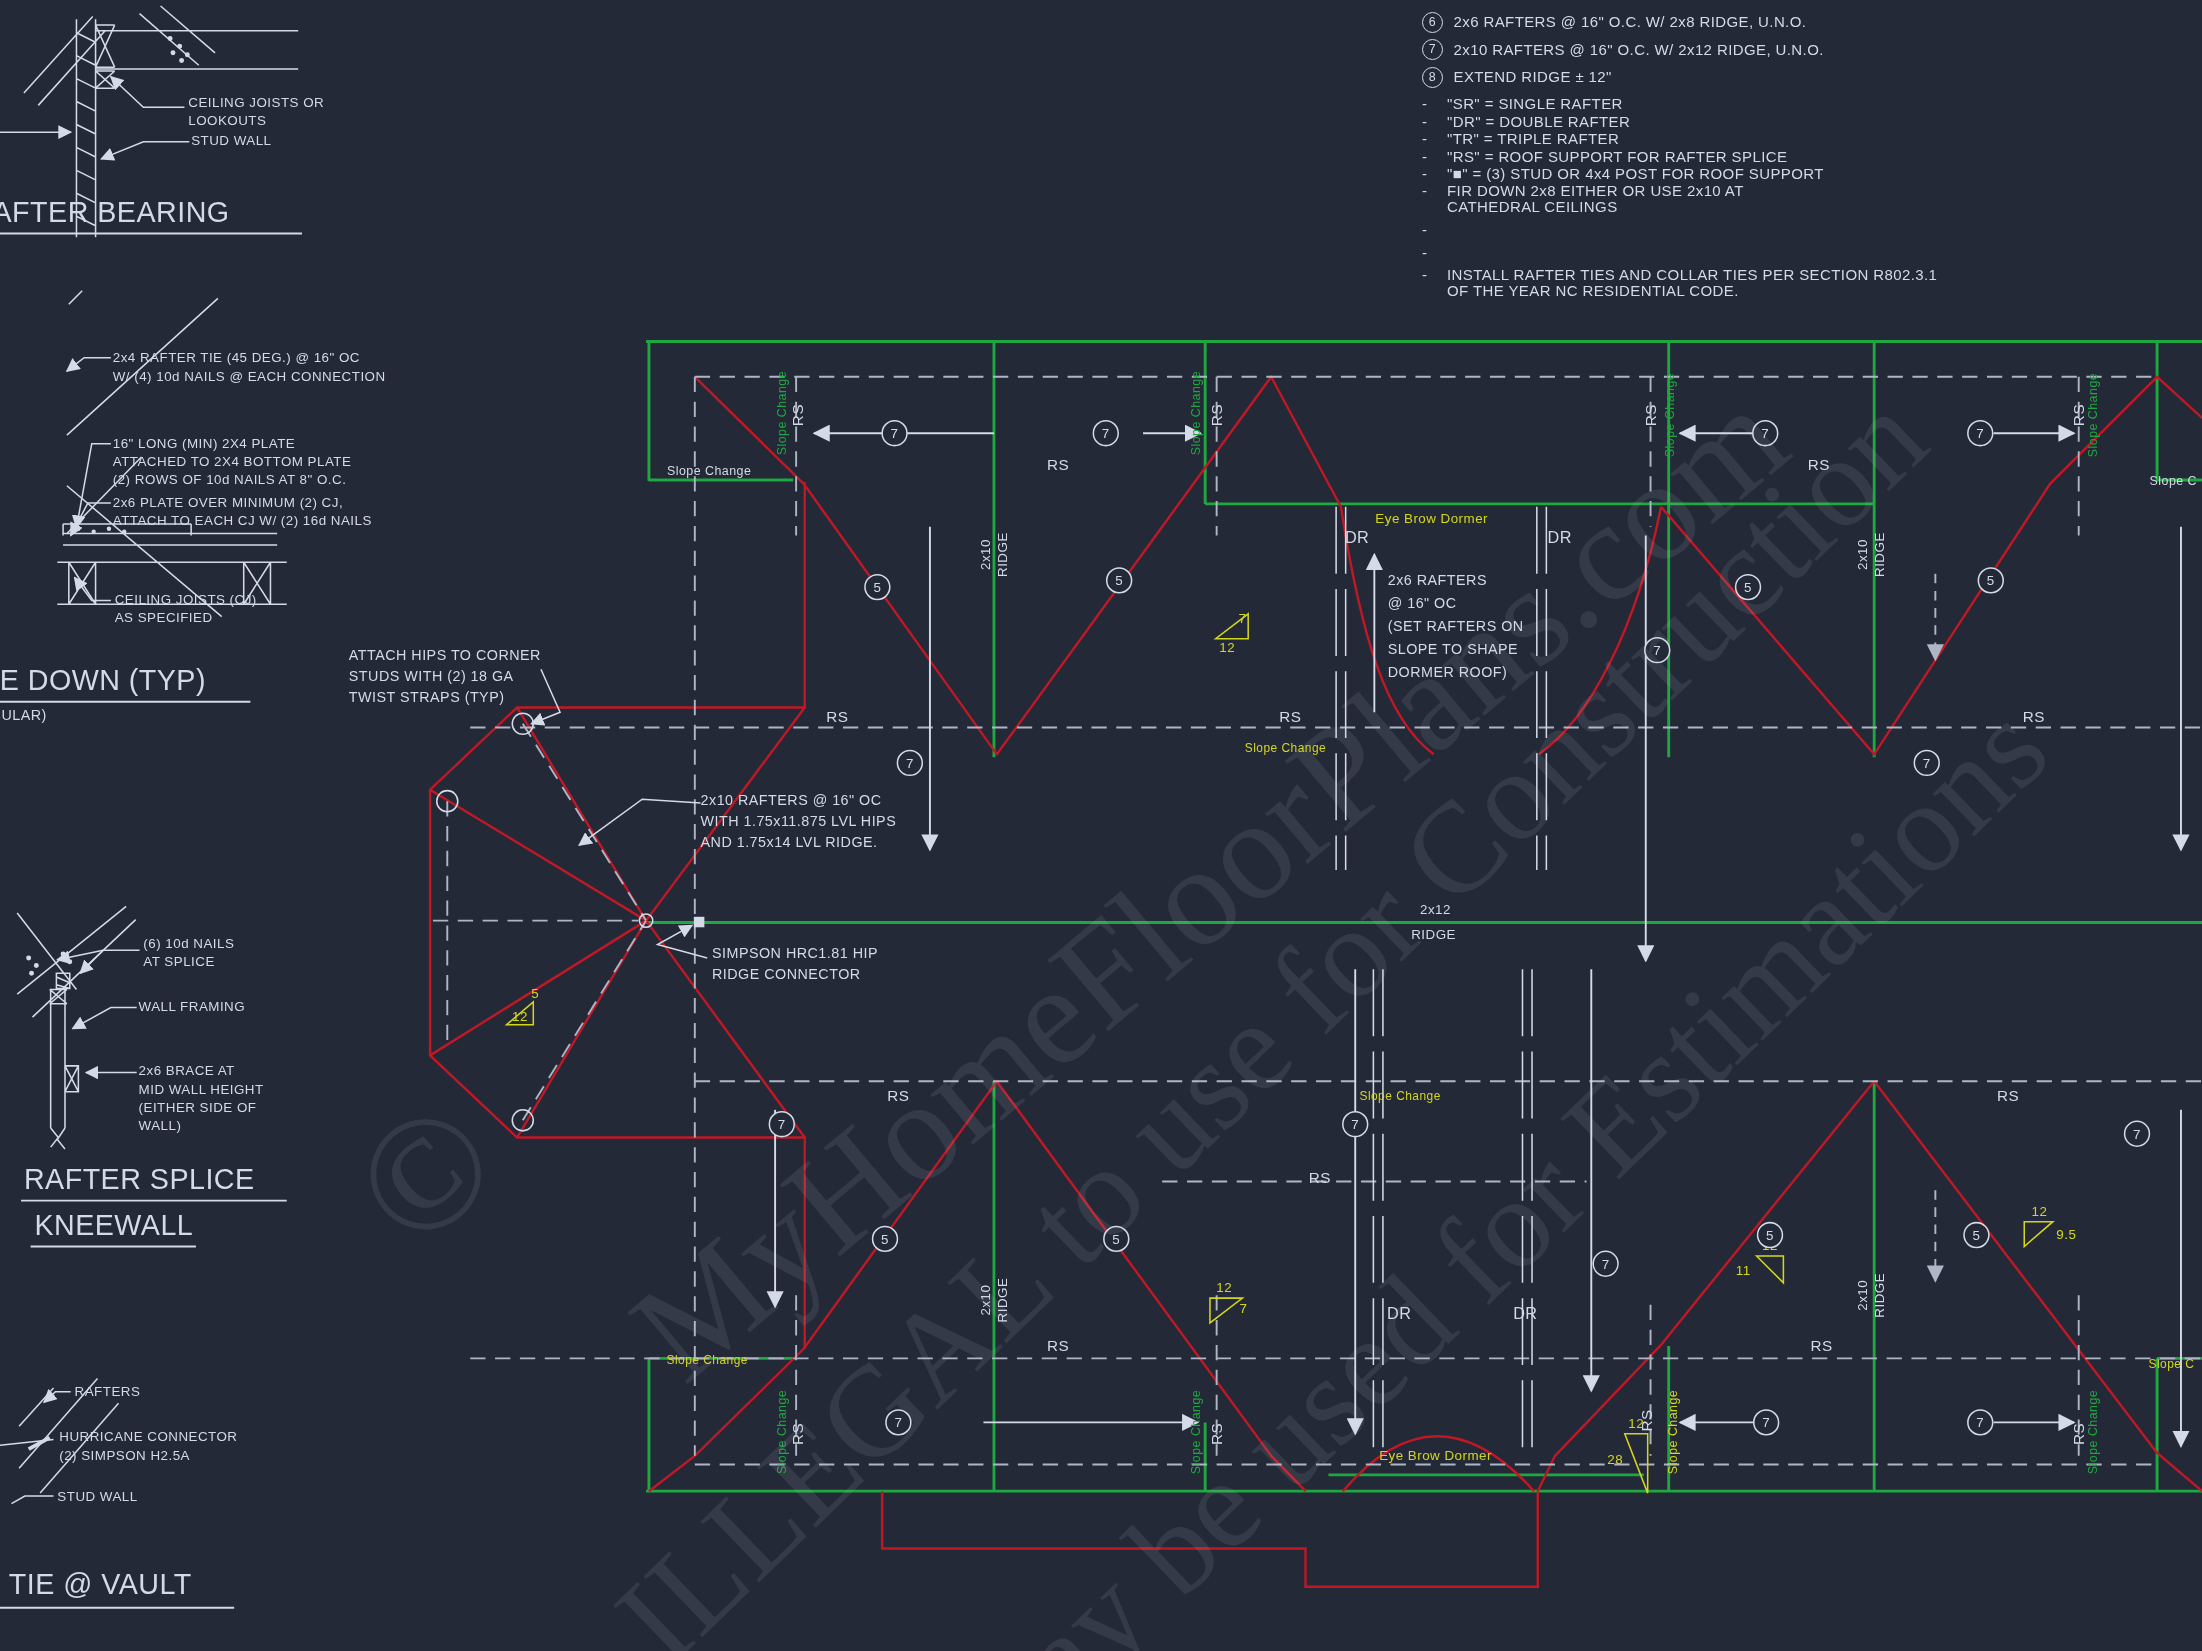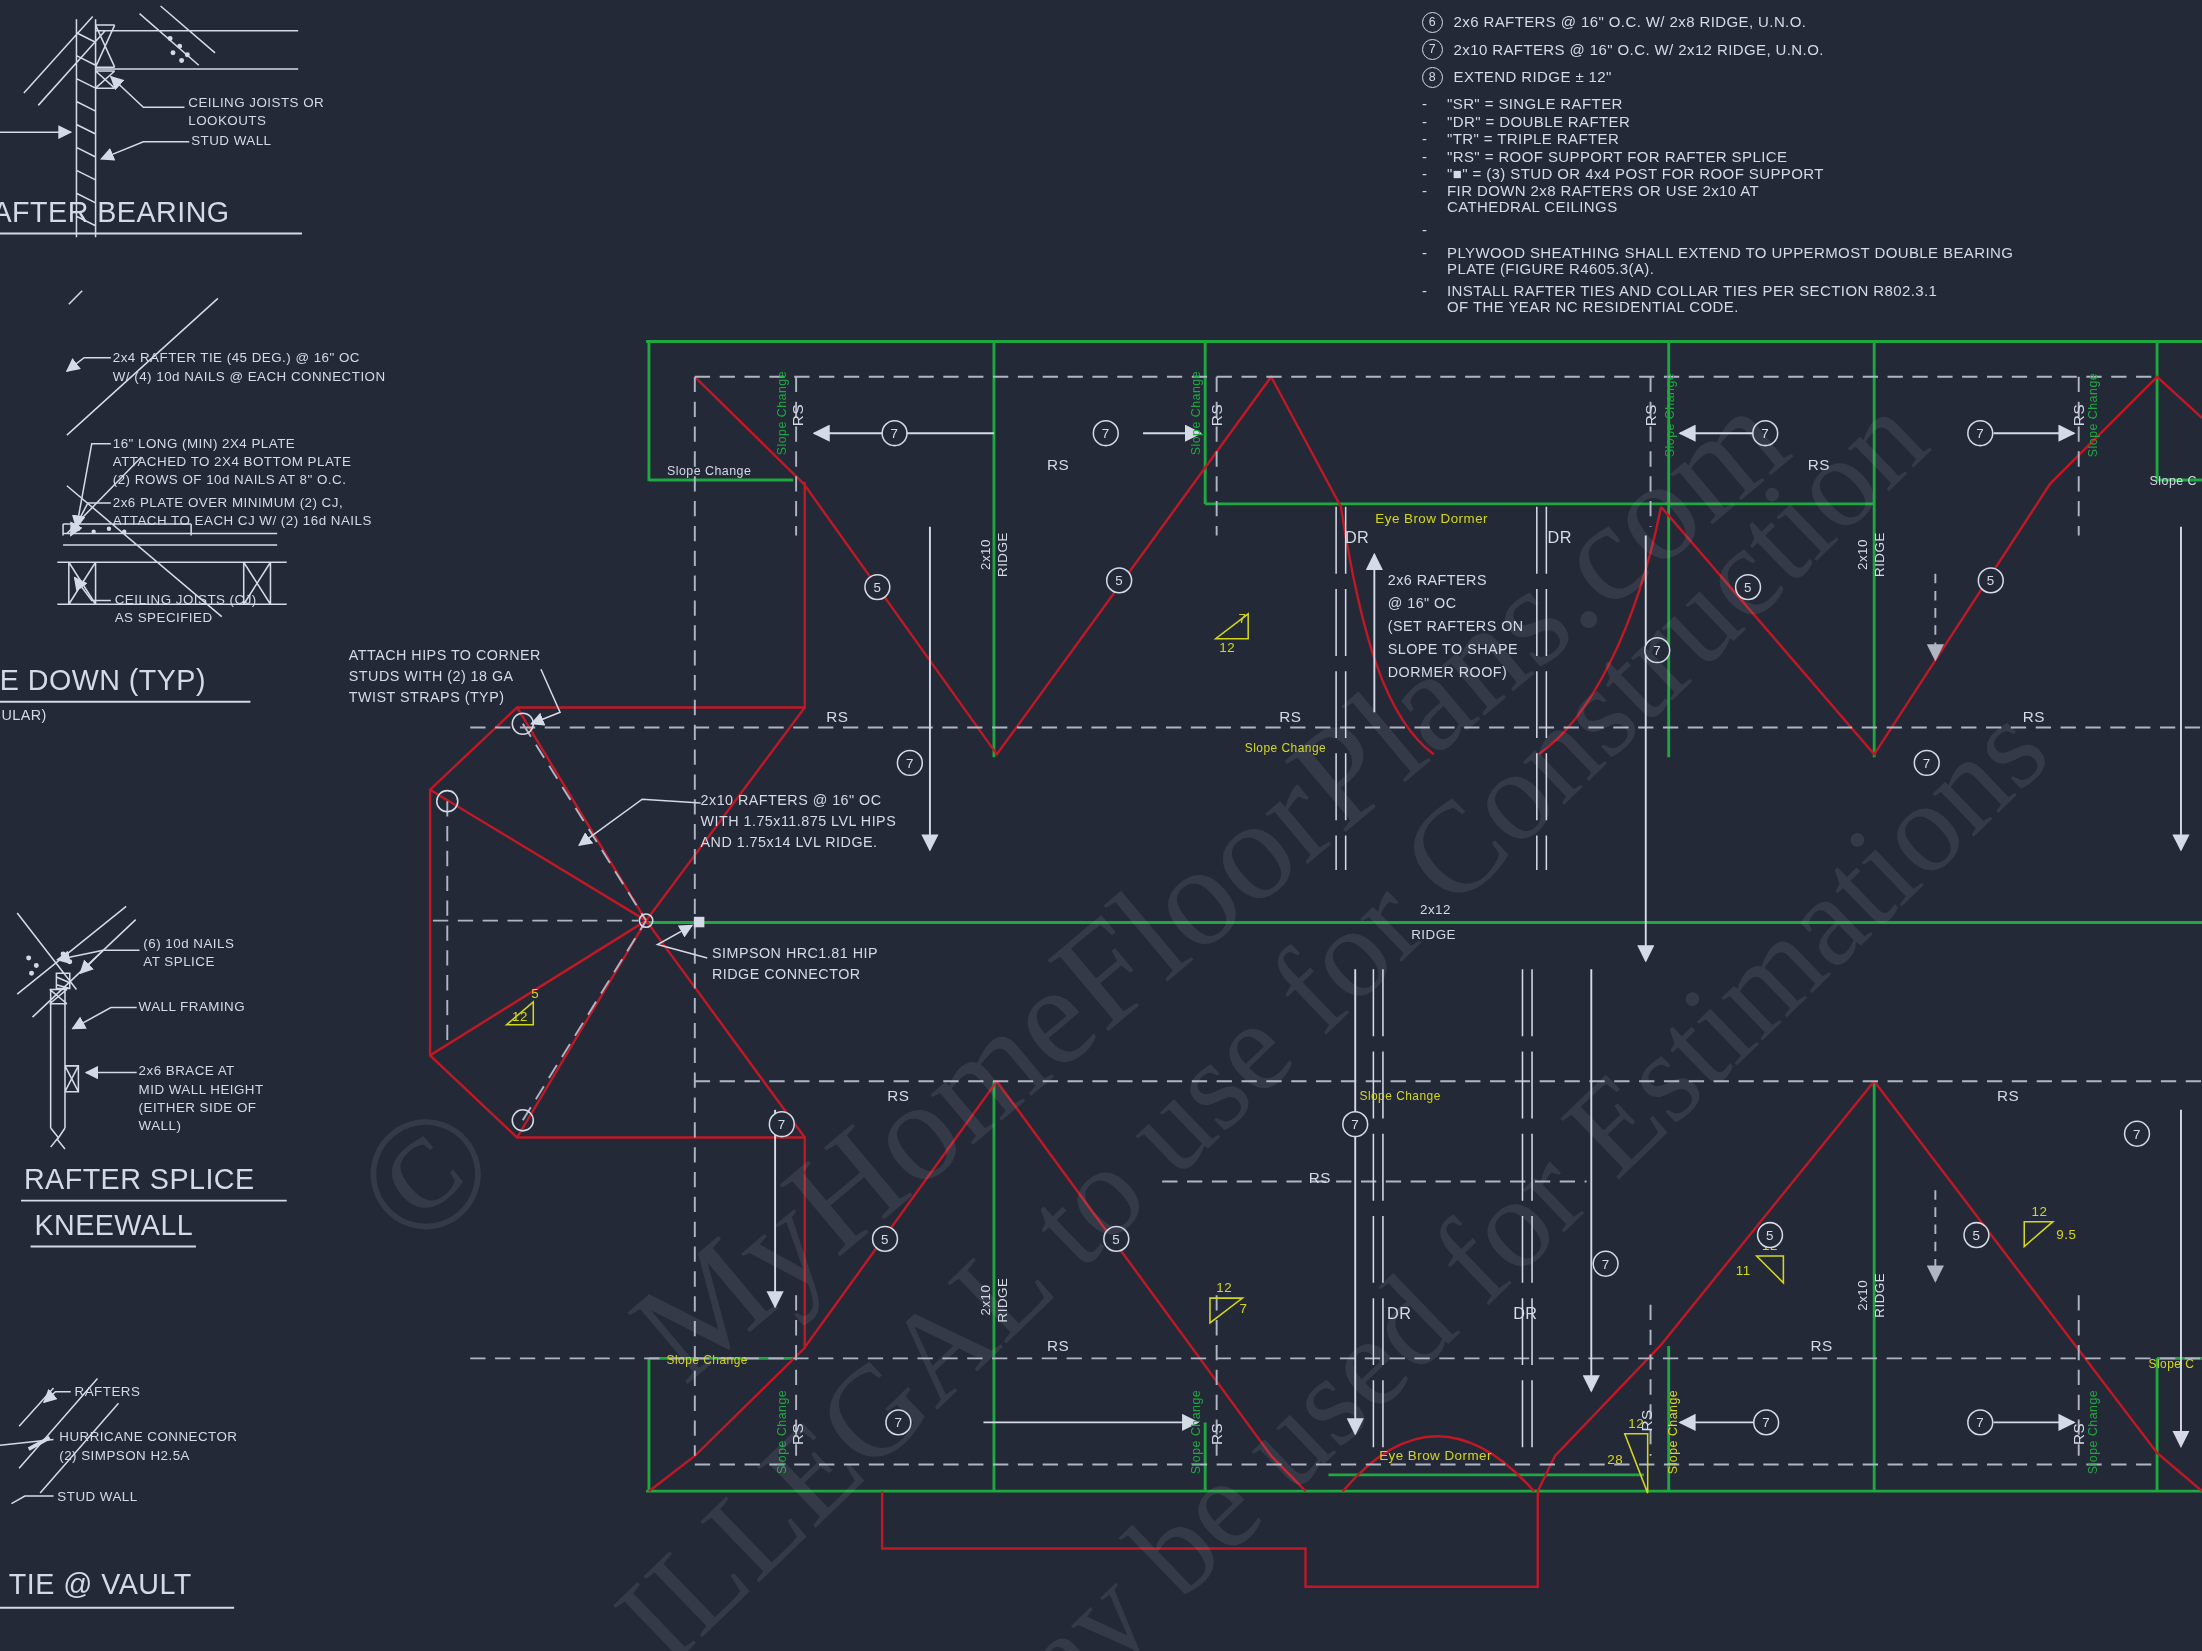--- a/index.html
+++ b/index.html
@@ -403,30 +403,28 @@
         <div class="brow">
           <span class="bdash">-</span>
           <span class="btxt">"RS" = ROOF SUPPORT FOR RAFTER SPLICE</span>
         </div>
         <div class="brow">
           <span class="bdash">-</span>
           <span class="btxt">"■"  = (3) STUD OR 4x4 POST FOR ROOF SUPPORT</span>
         </div>
         <div class="brow">
           <span class="bdash">-</span>
-          <span class="btxt">FIR DOWN 2x8 RAFTERS OR USE 2x10 AT
+          <span class="btxt">FIR DOWN 2x8 EITHER OR USE 2x10 AT
 CATHEDRAL CEILINGS</span>
         </div>
         <div class="brow sp">
           <span class="bdash">-</span>
         </div>
         <div class="brow sp">
           <span class="bdash">-</span>
-          <span class="btxt">PLYWOOD SHEATHING SHALL EXTEND TO UPPERMOST DOUBLE BEARING
-PLATE (FIGURE R4605.3(A).</span>
         </div>
         <div class="brow sp">
           <span class="bdash">-</span>
           <span class="btxt">INSTALL RAFTER TIES AND COLLAR TIES PER SECTION R802.3.1
 OF THE YEAR NC RESIDENTIAL CODE.</span>
         </div>
       </div>
   </div>
 
   

